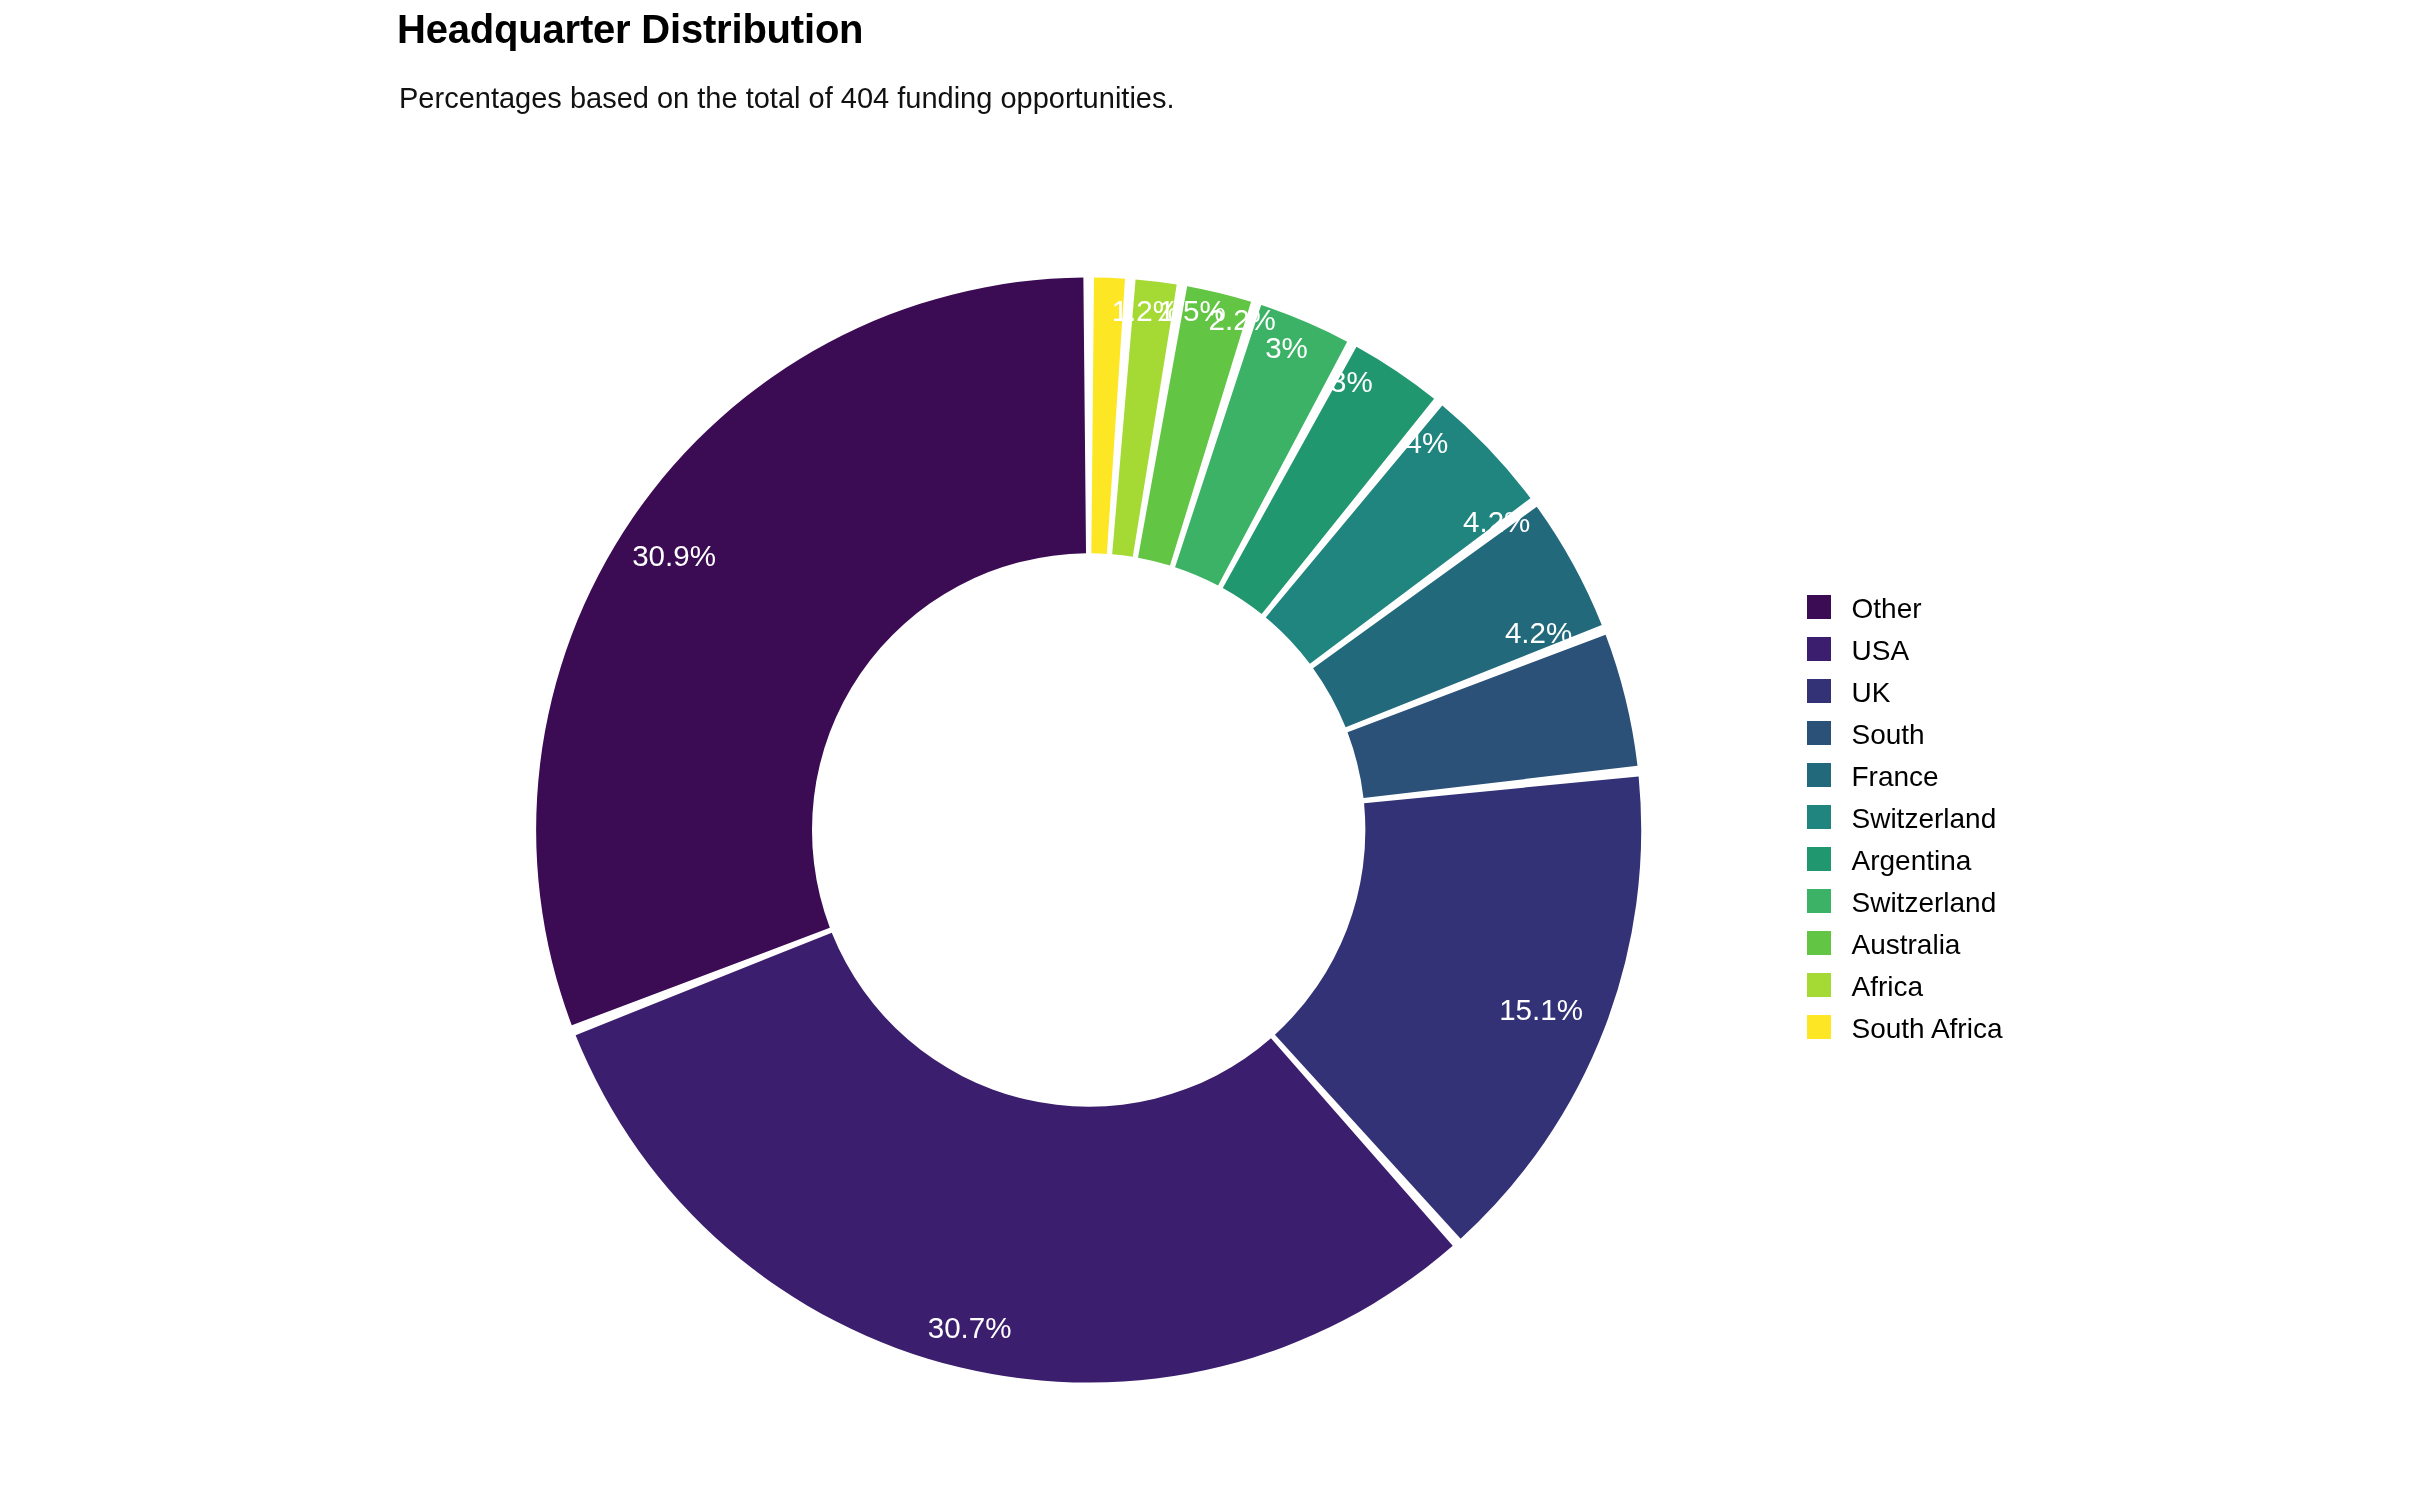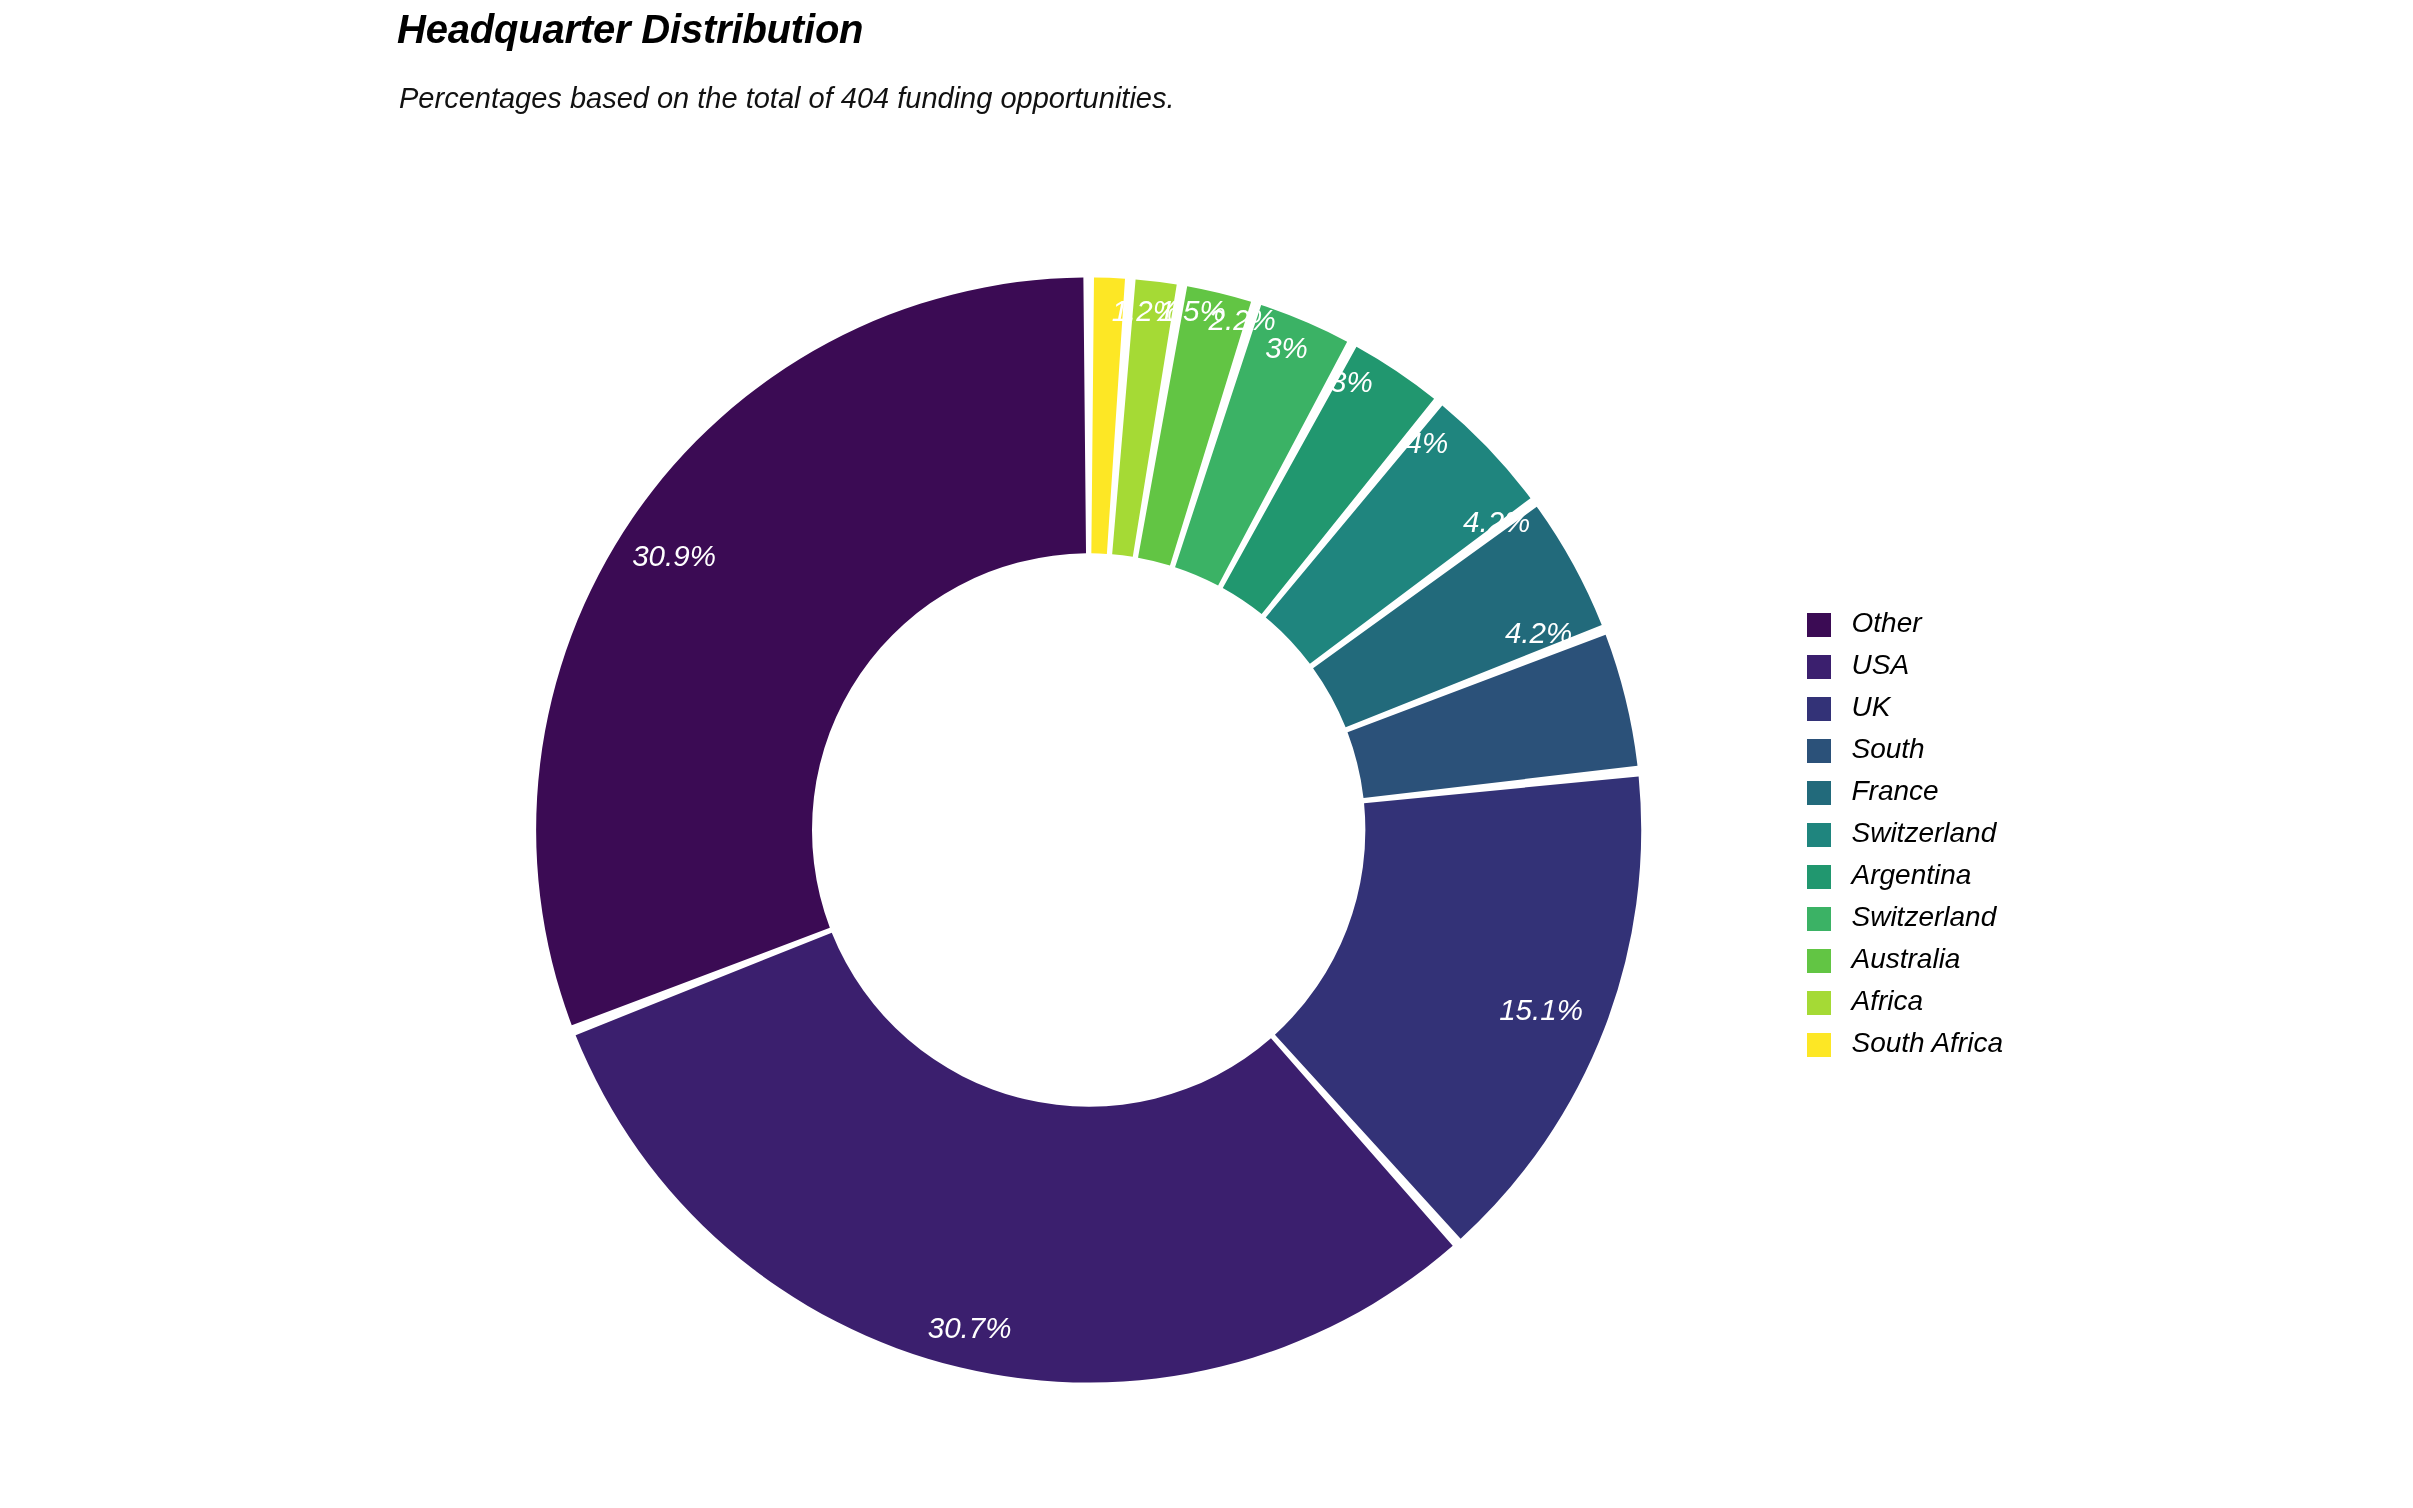--- a/index.html
+++ b/index.html
@@ -12,21 +12,20 @@
     width: 2413px;
     height: 1509px;
     font-family: "Liberation Sans", sans-serif;
     color: #000000;
     overflow: hidden;
     position: relative;
   }
   #page-root {
     position: absolute;
     inset: 0;
-    font-style: italic;
   }
   .chart-title {
     position: absolute;
     left: 397px;
     top: 6.6px;
     font-size: 40px;
     font-weight: bold;
     letter-spacing: -0.2px;
     color: #000000;
     white-space: nowrap;
@@ -63,21 +62,21 @@
   }
   .legend {
     position: absolute;
     left: 1807px;
     top: 595px;
     width: 345px;
   }
   .legend-row {
     height: 42px;
     display: flex;
-    align-items: flex-end;
+    align-items: flex-start;
   }
   .legend-swatch {
     width: 24px;
     height: 24px;
     flex: 0 0 auto;
   }
   .legend-label {
     margin-left: 20.5px;
     font-size: 28px;
     line-height: 28px;

